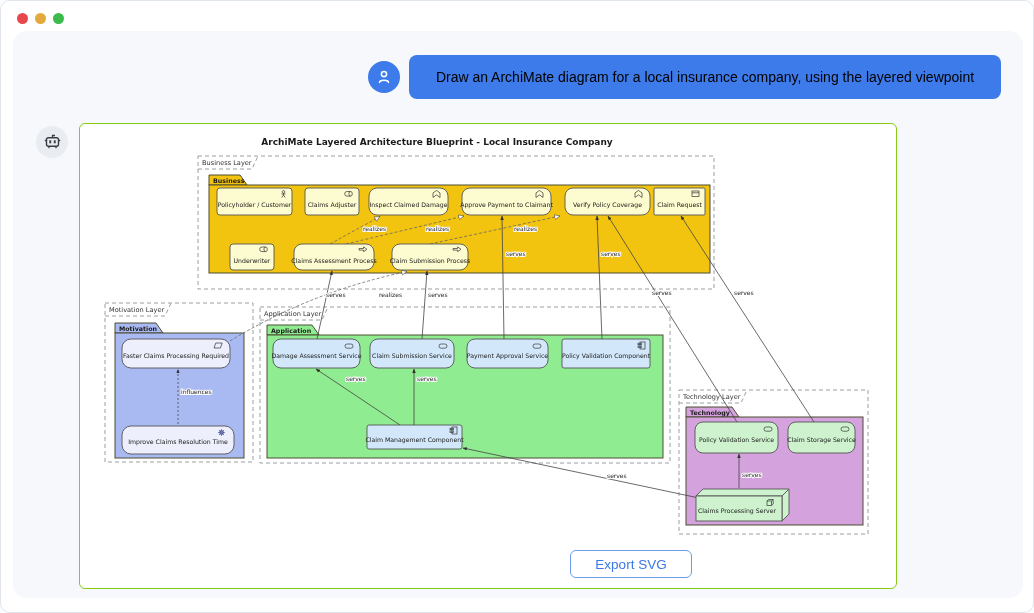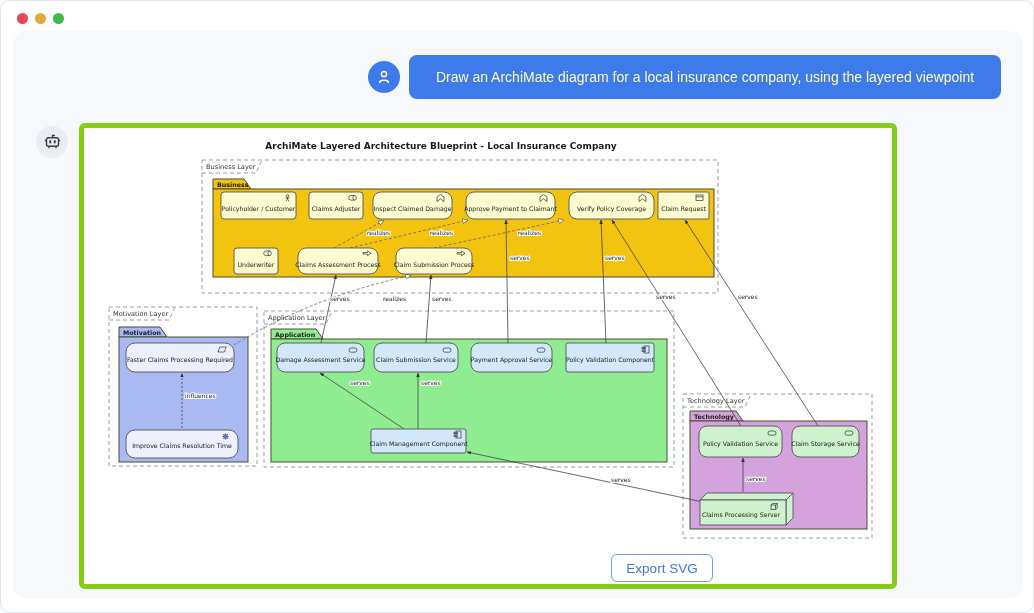--- a/index.html
+++ b/index.html
@@ -5,26 +5,26 @@
   * { margin:0; padding:0; box-sizing:border-box; }
   html,body { width:1034px; height:613px; background:#fbfcfe; font-family:"Liberation Sans", sans-serif; }
   #window { position:absolute; inset:0; background:#fff; border:1px solid #e0e5ec; border-radius:10px; overflow:hidden; }
   #titlebar { position:absolute; left:0; top:0; width:100%; height:30px; background:#fff; }
   .dot { position:absolute; top:12px; width:11px; height:11px; border-radius:50%; }
   #dot-close { left:16px; background:#e8484d; }
   #dot-min { left:34px; background:#e3a93c; }
   #dot-max { left:52px; background:#3cba4c; }
   #panel { position:absolute; left:12px; top:30px; width:1010px; height:567px; background:#f6f8fc; border-radius:14px; }
   #user-avatar { position:absolute; left:367px; top:60px; width:32px; height:32px; border-radius:50%; background:#3d7bea; display:flex; align-items:center; justify-content:center; }
-  #user-bubble { position:absolute; left:408px; top:54px; width:592px; height:44px; background:#3d7bea; border-radius:8px; color:#fef9c3; font-size:14px; line-height:44px; text-align:center; white-space:nowrap; overflow:hidden; }
+  #user-bubble { position:absolute; left:408px; top:54px; width:592px; height:44px; background:#3d7bea; border-radius:8px; color:#000000; font-size:14px; line-height:44px; text-align:center; white-space:nowrap; overflow:hidden; }
   #bot-avatar { position:absolute; left:35px; top:125px; width:32px; height:32px; border-radius:50%; background:#e9edf2; display:flex; align-items:center; justify-content:center; }
-  #card { position:absolute; left:78px; top:122px; width:818px; height:466px; background:#fff; border:5px solid #84cc16; border-radius:6px; }
+  #card { position:absolute; left:78px; top:122px; width:818px; height:466px; background:#fff; border:1px solid #84cc16; border-radius:6px; }
   #diagram-svg { position:absolute; left:0; top:0; }
   .btn { position:absolute; height:28px; background:#fff; border:1px solid #6d9ceb; border-radius:6px; color:#3b78e7; font-size:13.5px; font-weight:500; font-family:"Liberation Sans", sans-serif; cursor:pointer; }
-  #btn-export { left:490px; top:426px; width:102px;margin-left:37px; }
+  #btn-export { left:490px; top:426px; width:122px; }
   #btn-import { left:612px; top:426px; width:187px; }
   
   text { font-family:"DejaVu Sans", sans-serif; fill:#1a1a1a; }
   .dg-title { font-size:9px; font-weight:bold; }
   .grp { fill:#ffffff; stroke:#9aa0a6; stroke-width:1; stroke-dasharray:4,3; }
   .grp-notch { fill:none; stroke:#9aa0a6; stroke-width:1; stroke-dasharray:4,3; }
   .grp-lbl { font-size:6.6px; fill:#333; }
   .pkg { stroke:#4d4d33; stroke-width:1; }
   .pkg-lbl { font-size:6.3px; font-weight:bold; }
   .el { stroke:#555; stroke-width:0.9; }

